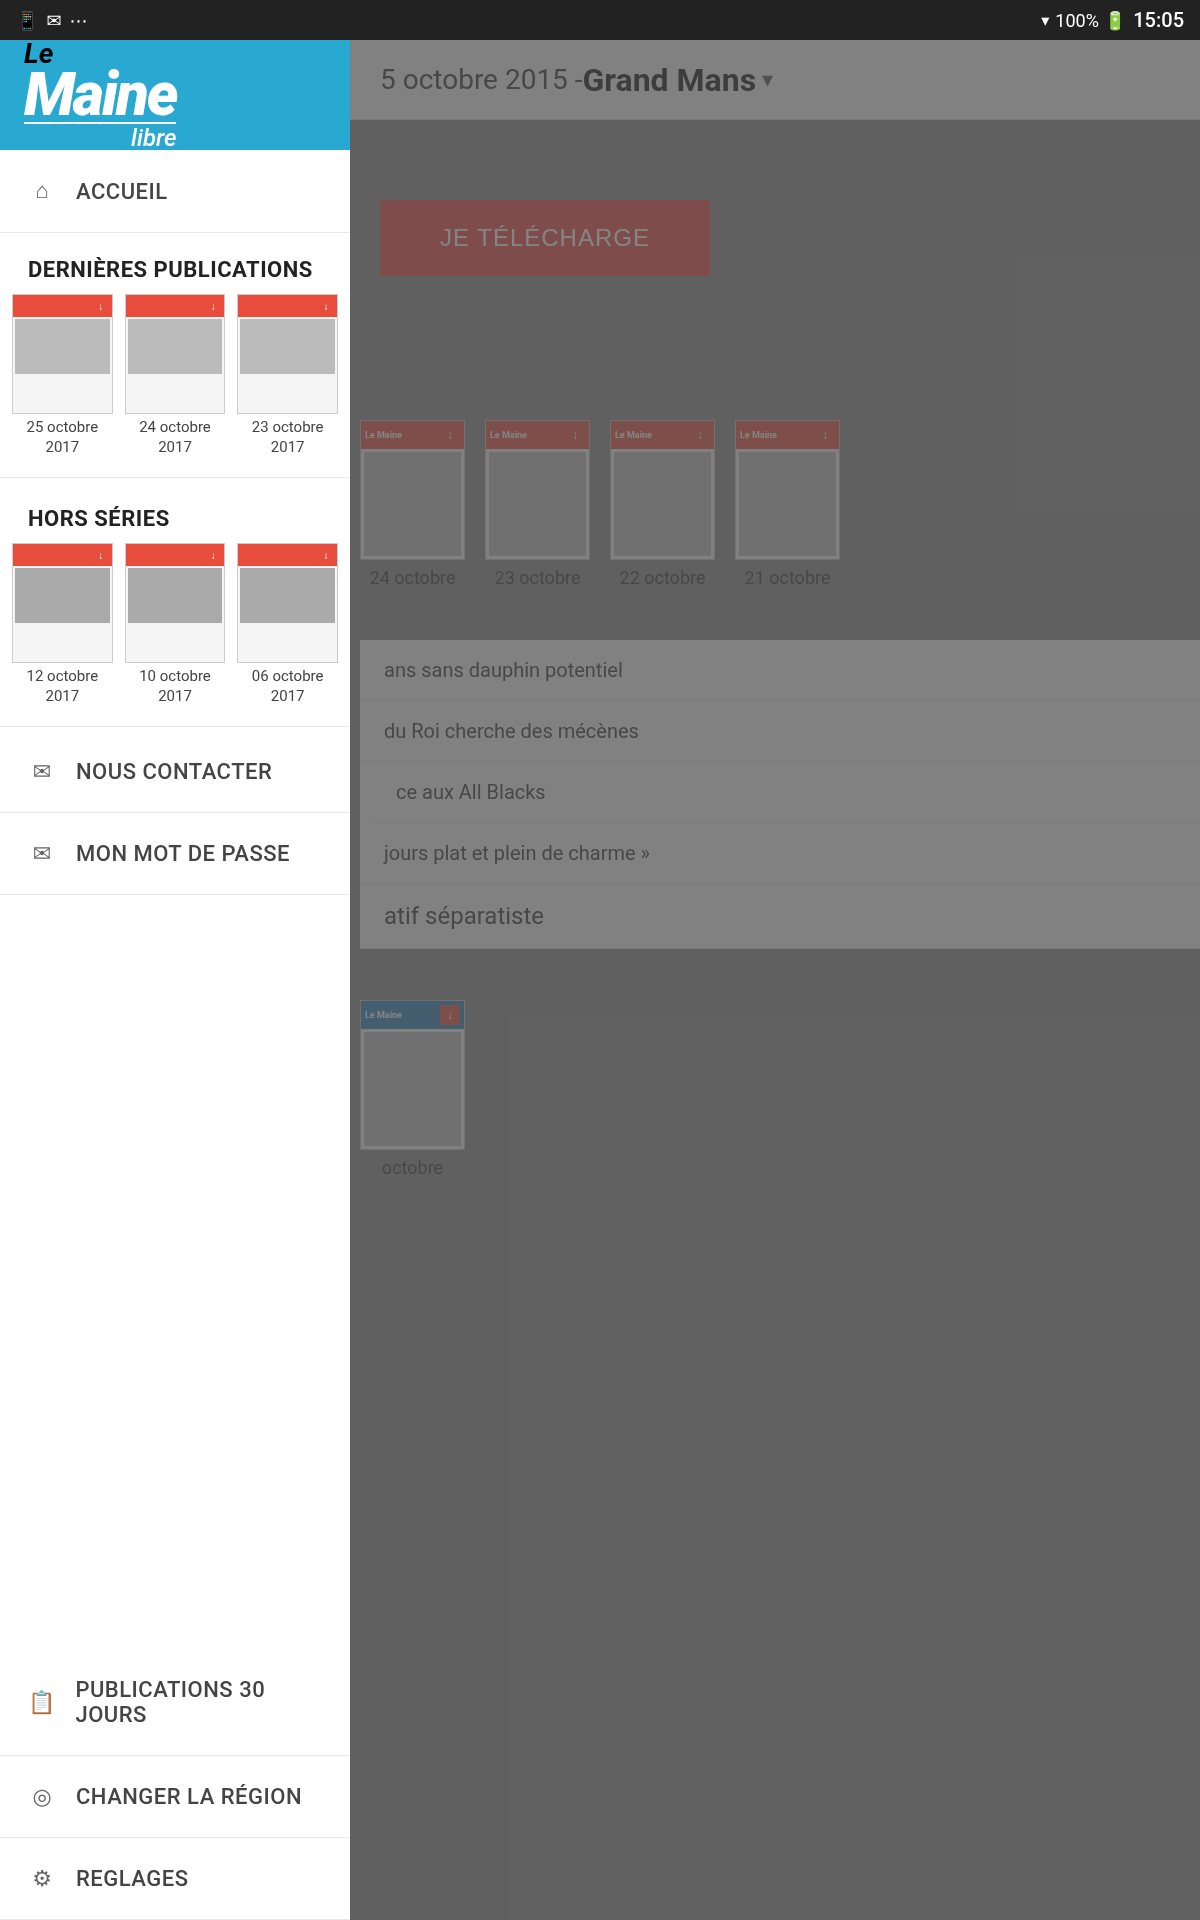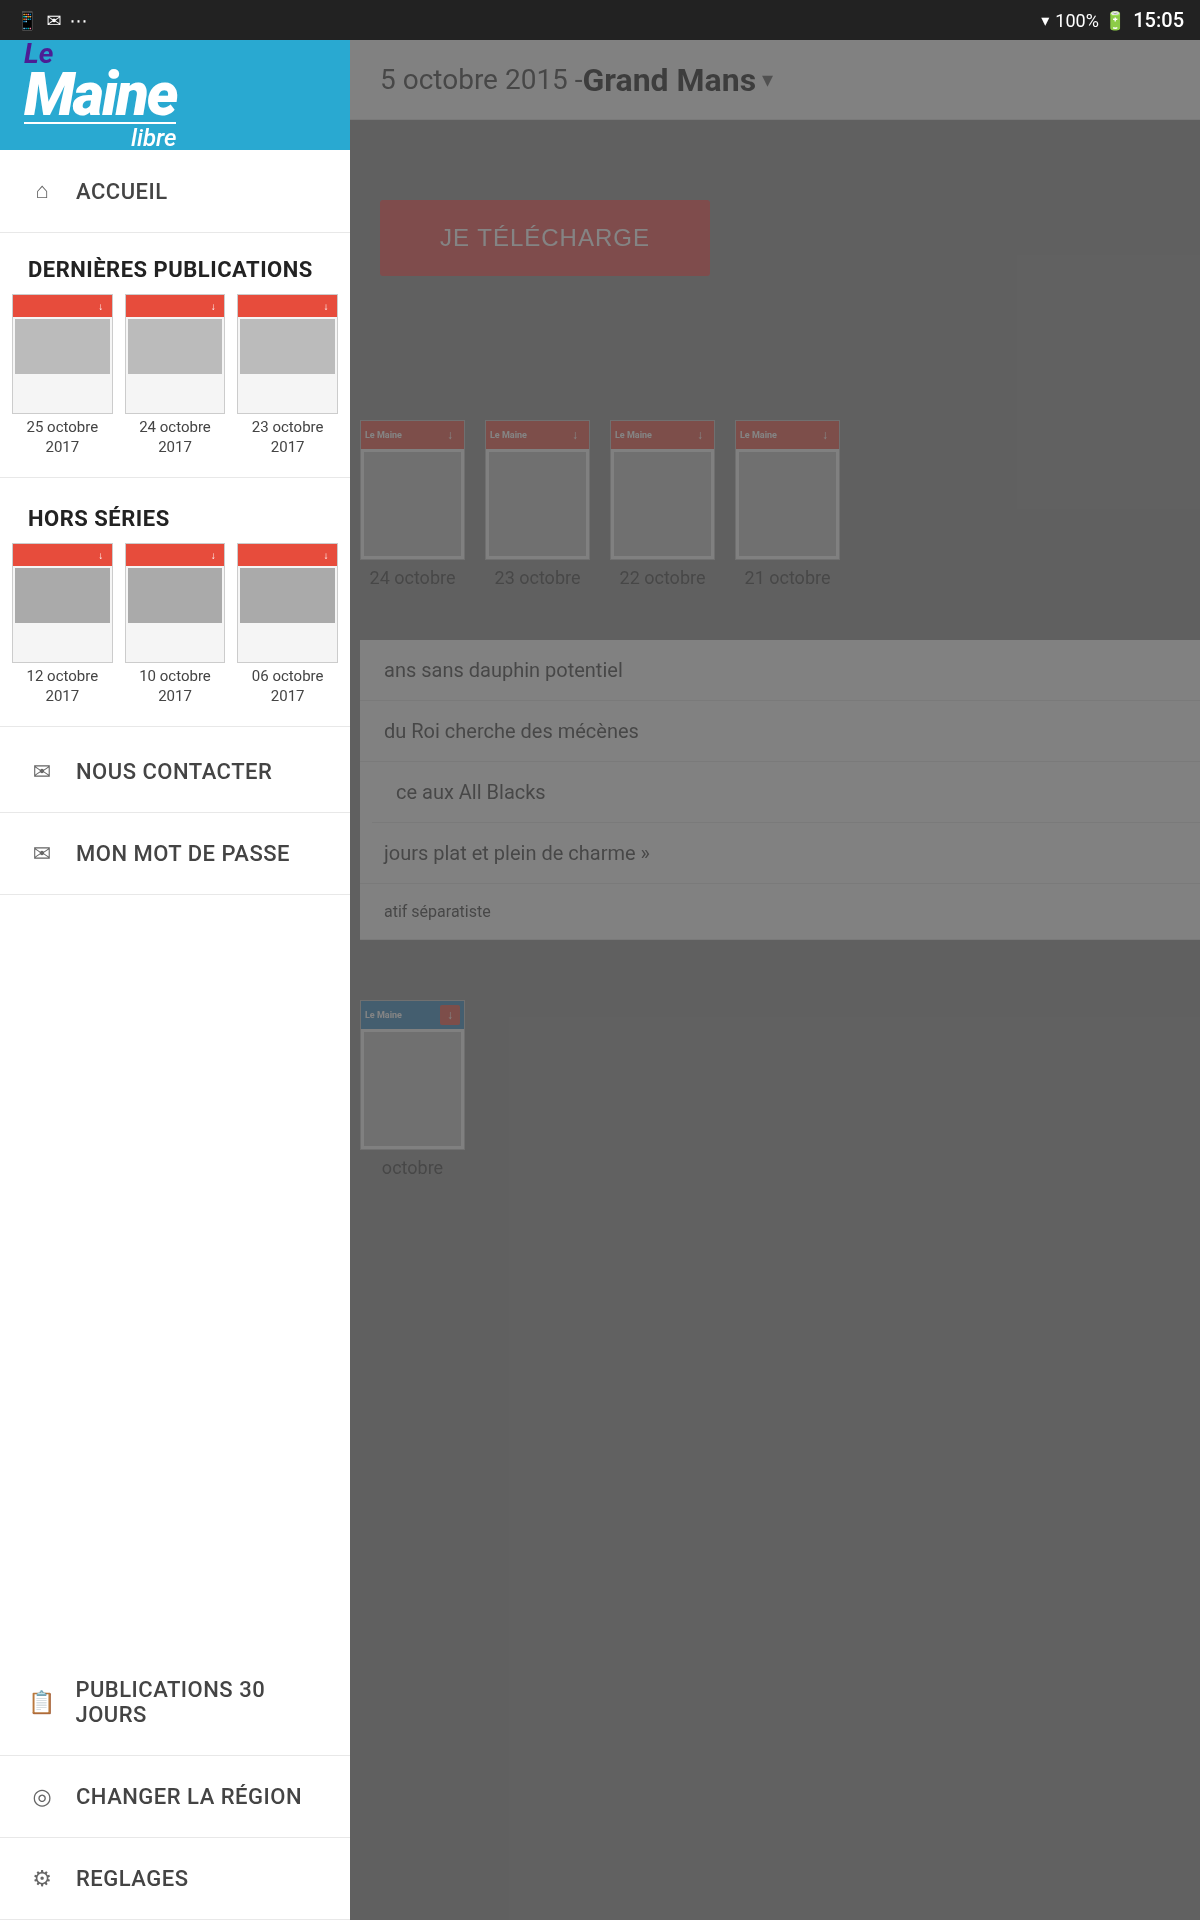--- a/index.html
+++ b/index.html
@@ -170,21 +170,21 @@
       height: 110px;
       display: flex;
       align-items: center;
     }
     .logo-text {
       display: flex;
       flex-direction: column;
       line-height: 1;
     }
     .logo-le {
-      color: #4c1d95;
+      color: #000000;
       font-size: 28px;
       font-style: italic;
       font-weight: 700;
     }
     .logo-maine {
       color: #fff;
       font-size: 60px;
       font-weight: 900;
       font-style: italic;
       line-height: 0.9;
@@ -377,21 +377,21 @@
     </div>
     <div class="newspaper-date">21 octobre</div>
   </div>
 </div>
 
 <div style="position:absolute; top:640px; left:360px; right:0; z-index:58; background:#f5f5f5;">
   <div style="padding:18px 24px; border-bottom:1px solid #ddd; font-size:20px; color:#333;">ans sans dauphin potentiel</div>
   <div style="padding:18px 24px; border-bottom:1px solid #ddd; font-size:20px; color:#333;">du Roi cherche des mécènes</div>
   <div style="padding:18px 24px; border-bottom:1px solid #ddd; font-size:20px; color:#333;margin-left:12px;">ce aux All Blacks</div>
   <div style="padding:18px 24px; border-bottom:1px solid #ddd; font-size:20px; color:#333;">jours plat et plein de charme »</div>
-  <div style="padding:18px 24px; border-bottom:1px solid #ddd; font-size:16px; color:#333;">atif séparatiste</div>
+  <div style="padding:18px 24px; border-bottom:1px solid #ddd; font-size:24px; color:#333;">atif séparatiste</div>
 </div>
 
 <div style="position:absolute; top:1000px; left:360px; z-index:58;">
   <div class="newspaper-thumb">
     <div class="newspaper-img" style="width:105px;height:150px;background:#2980b9;">
       <div class="newspaper-img-header" style="background:#2980b9;">
         <span class="newspaper-img-logo">Le Maine</span>
       </div>
       <div class="newspaper-img-body">
         <div class="newspaper-img-photo"></div>

